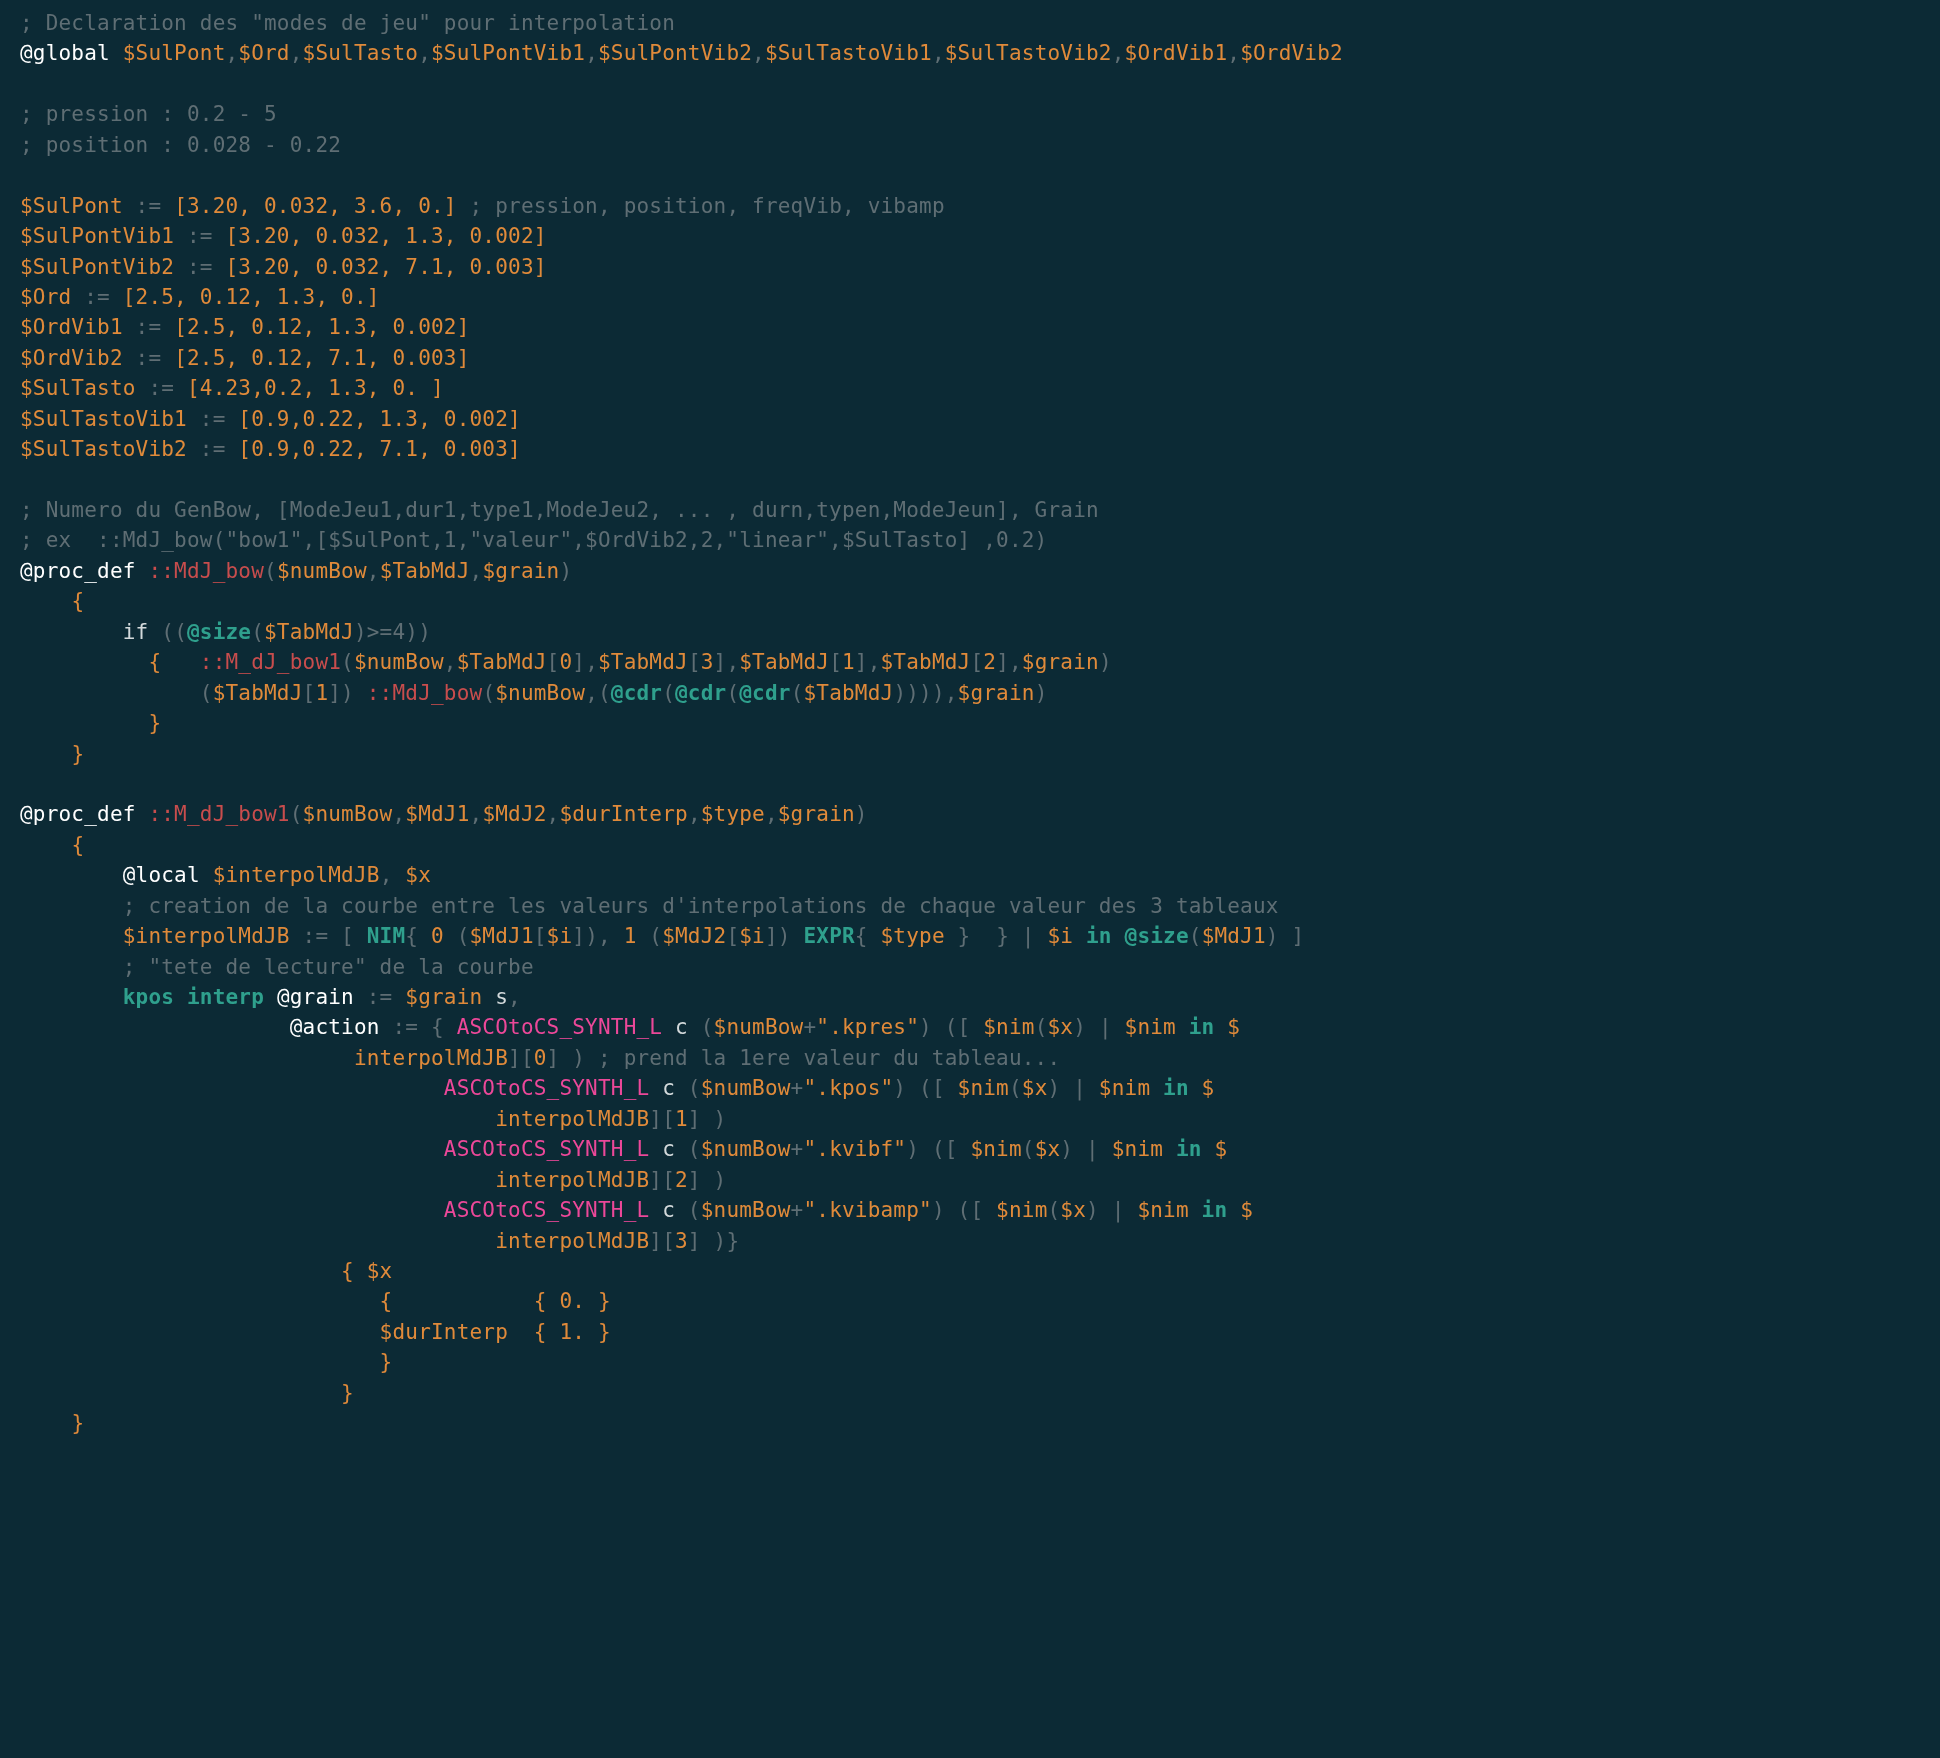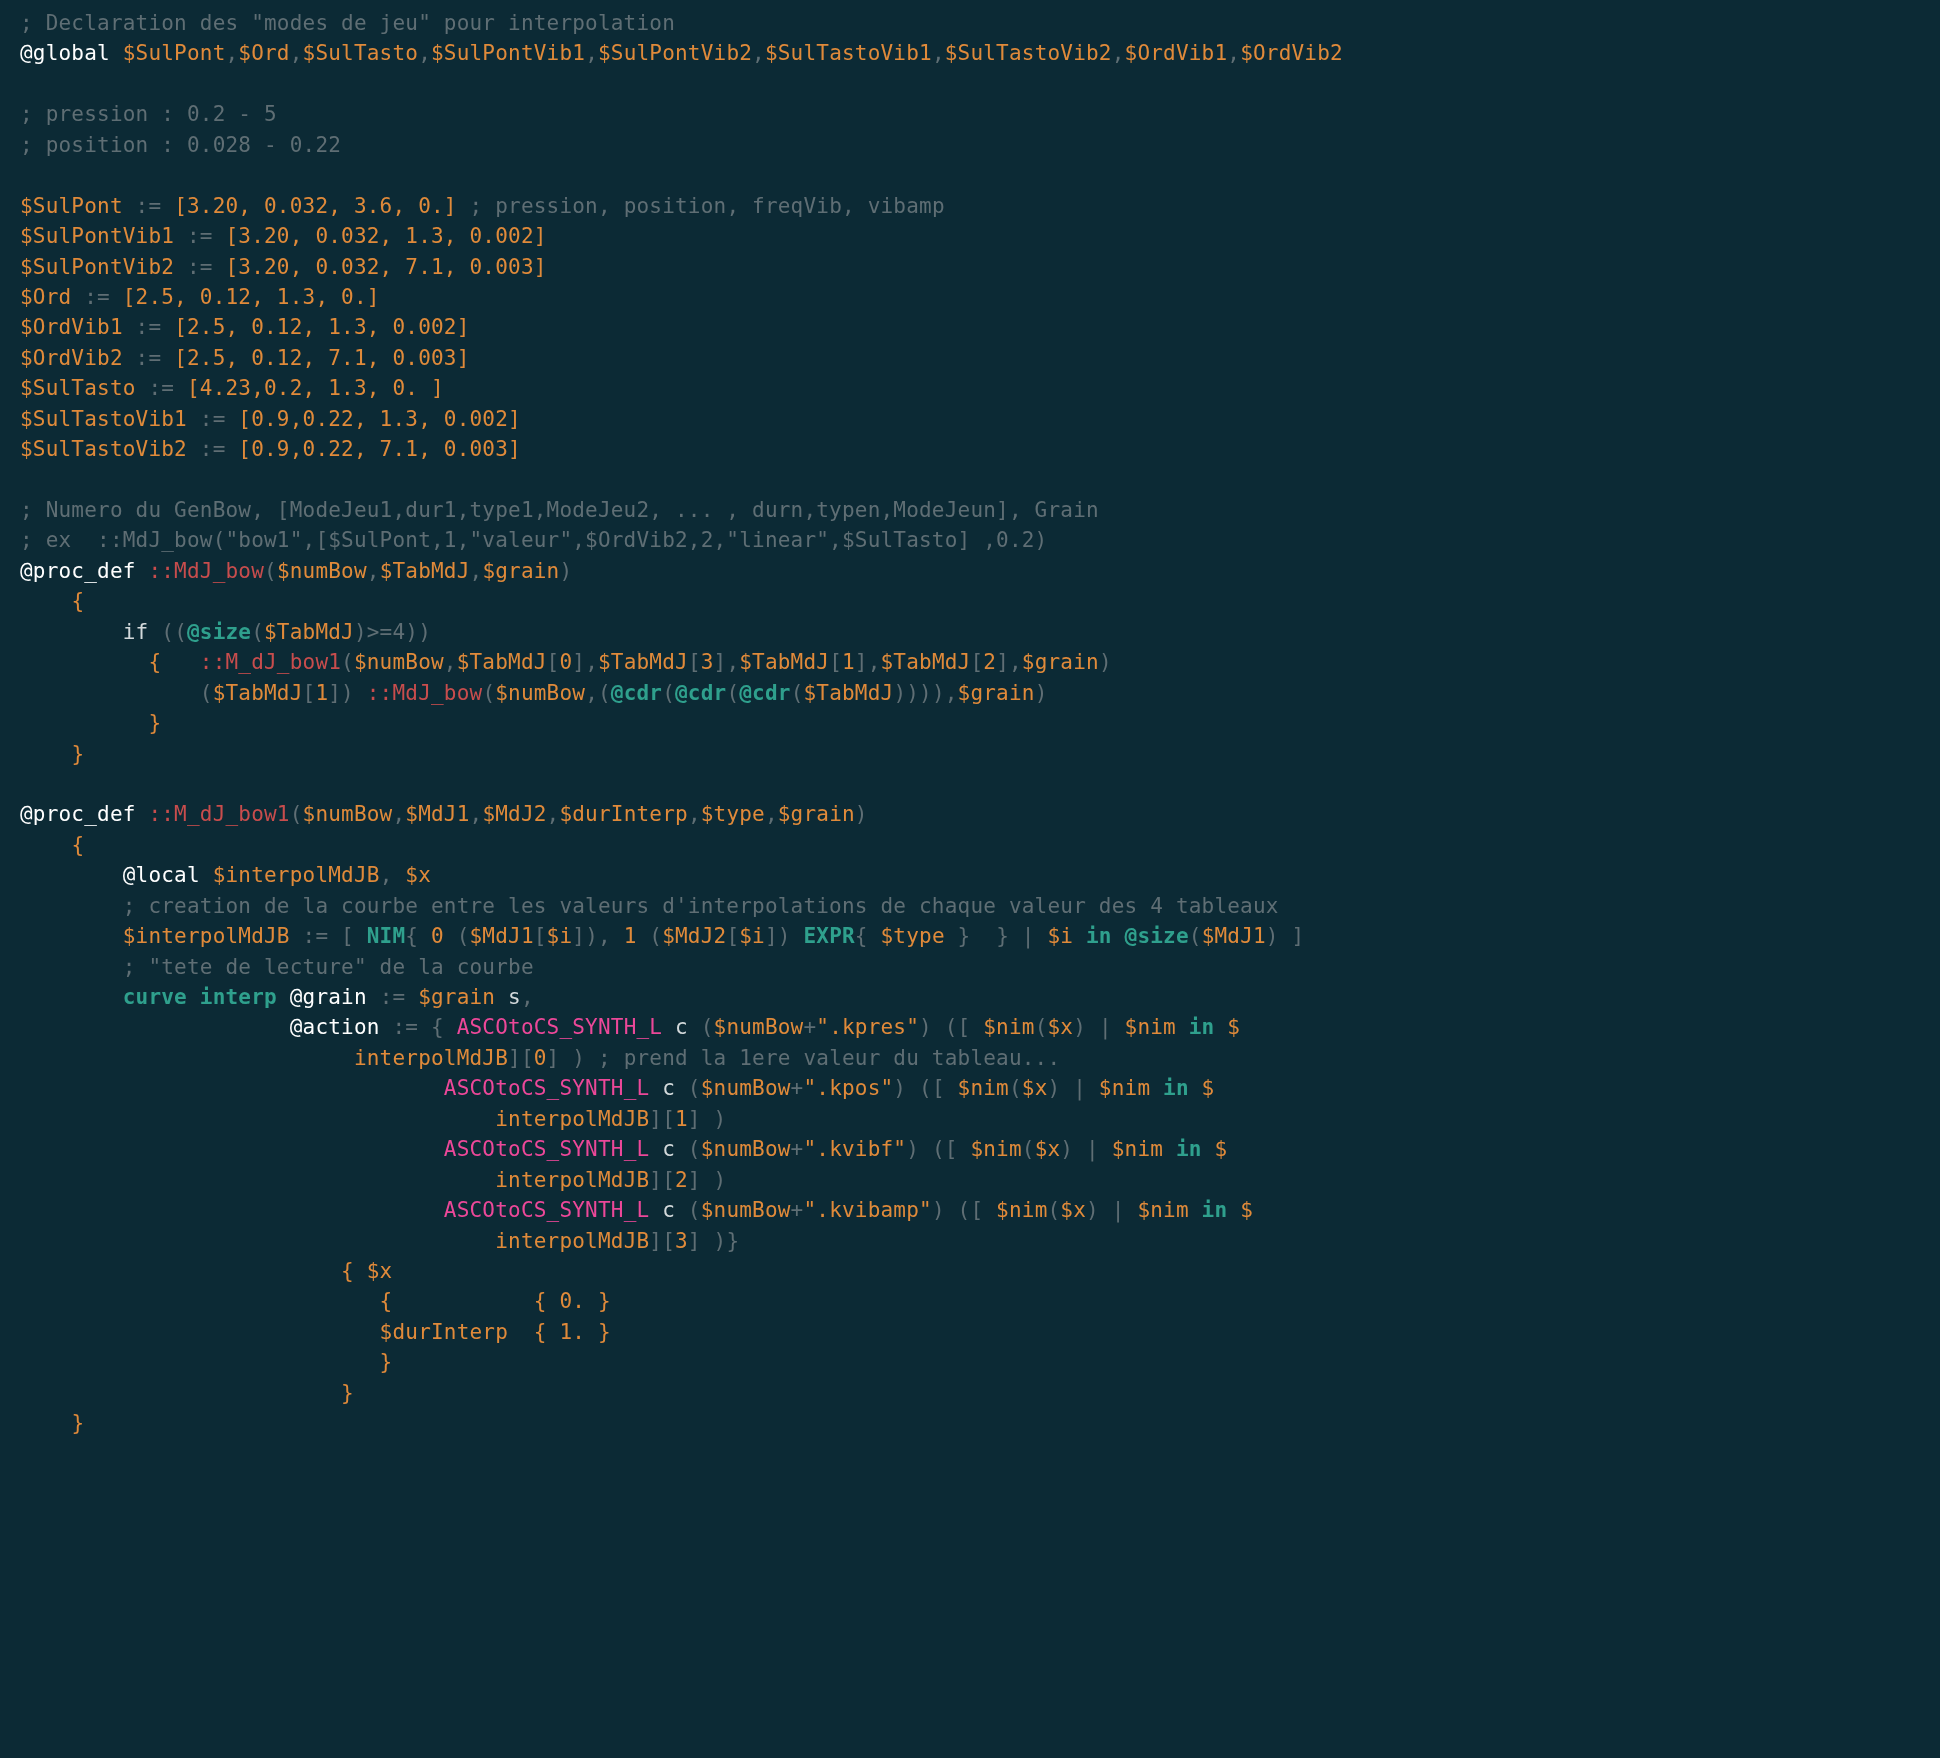--- a/index.html
+++ b/index.html
@@ -52,24 +52,24 @@
     <span class="var">{</span>
         <span class="wh">if</span> <span class="cm">(</span><span class="cm">(</span><span class="id">@size</span><span class="cm">(</span><span class="var">$TabMdJ</span><span class="cm">)</span><span class="cm">&gt;=4</span><span class="cm">)</span><span class="cm">)</span>
           <span class="var">{</span>   <span class="op">::M_dJ_bow1</span><span class="cm">(</span><span class="var">$numBow</span><span class="cm">,</span><span class="var">$TabMdJ</span><span class="cm">[</span><span class="num">0</span><span class="cm">]</span><span class="cm">,</span><span class="var">$TabMdJ</span><span class="cm">[</span><span class="num">3</span><span class="cm">]</span><span class="cm">,</span><span class="var">$TabMdJ</span><span class="cm">[</span><span class="num">1</span><span class="cm">]</span><span class="cm">,</span><span class="var">$TabMdJ</span><span class="cm">[</span><span class="num">2</span><span class="cm">]</span><span class="cm">,</span><span class="var">$grain</span><span class="cm">)</span>
               <span class="cm">(</span><span class="var">$TabMdJ</span><span class="cm">[</span><span class="num">1</span><span class="cm">]</span><span class="cm">)</span> <span class="op">::MdJ_bow</span><span class="cm">(</span><span class="var">$numBow</span><span class="cm">,</span><span class="cm">(</span><span class="id">@cdr</span><span class="cm">(</span><span class="id">@cdr</span><span class="cm">(</span><span class="id">@cdr</span><span class="cm">(</span><span class="var">$TabMdJ</span><span class="cm">)</span><span class="cm">)</span><span class="cm">)</span><span class="cm">)</span><span class="cm">,</span><span class="var">$grain</span><span class="cm">)</span>
           <span class="var">}</span>
     <span class="var">}</span>
 
 <span class="kw">@proc_def</span> <span class="op">::M_dJ_bow1</span><span class="cm">(</span><span class="var">$numBow</span><span class="cm">,</span><span class="var">$MdJ1</span><span class="cm">,</span><span class="var">$MdJ2</span><span class="cm">,</span><span class="var">$durInterp</span><span class="cm">,</span><span class="var">$type</span><span class="cm">,</span><span class="var">$grain</span><span class="cm">)</span>
     <span class="var">{</span>
         <span class="kw">@local</span> <span class="var">$interpolMdJB</span><span class="cm">,</span> <span class="var">$x</span>
-        <span class="cm">; creation de la courbe entre les valeurs d'interpolations de chaque valeur des 4 tableaux</span>
+        <span class="cm">; creation de la courbe entre les valeurs d'interpolations de chaque valeur des 3 tableaux</span>
         <span class="var">$interpolMdJB</span> <span class="cm">:=</span> <span class="cm">[</span> <span class="id">NIM</span><span class="cm">{</span> <span class="num">0</span> <span class="cm">(</span><span class="var">$MdJ1</span><span class="cm">[</span><span class="var">$i</span><span class="cm">]</span><span class="cm">)</span><span class="cm">,</span> <span class="num">1</span> <span class="cm">(</span><span class="var">$MdJ2</span><span class="cm">[</span><span class="var">$i</span><span class="cm">]</span><span class="cm">)</span> <span class="id">EXPR</span><span class="cm">{</span> <span class="var">$type</span> <span class="cm">}</span>  <span class="cm">}</span> <span class="cm">|</span> <span class="var">$i</span> <span class="id">in</span> <span class="id">@size</span><span class="cm">(</span><span class="var">$MdJ1</span><span class="cm">)</span> <span class="cm">]</span>
         <span class="cm">; "tete de lecture" de la courbe</span>
-        <span class="id">curve</span> <span class="id">interp</span> <span class="kw">@grain</span> <span class="cm">:=</span> <span class="var">$grain</span> <span class="wh">s</span><span class="cm">,</span>
+        <span class="id">kpos</span> <span class="id">interp</span> <span class="kw">@grain</span> <span class="cm">:=</span> <span class="var">$grain</span> <span class="wh">s</span><span class="cm">,</span>
                      <span class="kw">@action</span> <span class="cm">:=</span> <span class="cm">{</span> <span class="fn">ASCOtoCS_SYNTH_L</span> <span class="wh">c</span> <span class="cm">(</span><span class="var">$numBow</span><span class="cm">+</span><span class="str">".kpres"</span><span class="cm">)</span> <span class="cm">(</span><span class="cm">[</span> <span class="var">$nim</span><span class="cm">(</span><span class="var">$x</span><span class="cm">)</span> <span class="cm">|</span> <span class="var">$nim</span> <span class="id">in</span> <span class="var">$</span>
                           <span class="var">interpolMdJB</span><span class="cm">]</span><span class="cm">[</span><span class="num">0</span><span class="cm">]</span> <span class="cm">)</span><span class="cm"> ; prend la 1ere valeur du tableau...</span>
                                  <span class="fn">ASCOtoCS_SYNTH_L</span> <span class="wh">c</span> <span class="cm">(</span><span class="var">$numBow</span><span class="cm">+</span><span class="str">".kpos"</span><span class="cm">)</span> <span class="cm">(</span><span class="cm">[</span> <span class="var">$nim</span><span class="cm">(</span><span class="var">$x</span><span class="cm">)</span> <span class="cm">|</span> <span class="var">$nim</span> <span class="id">in</span> <span class="var">$</span>
                                      <span class="var">interpolMdJB</span><span class="cm">]</span><span class="cm">[</span><span class="num">1</span><span class="cm">]</span> <span class="cm">)</span>
                                  <span class="fn">ASCOtoCS_SYNTH_L</span> <span class="wh">c</span> <span class="cm">(</span><span class="var">$numBow</span><span class="cm">+</span><span class="str">".kvibf"</span><span class="cm">)</span> <span class="cm">(</span><span class="cm">[</span> <span class="var">$nim</span><span class="cm">(</span><span class="var">$x</span><span class="cm">)</span> <span class="cm">|</span> <span class="var">$nim</span> <span class="id">in</span> <span class="var">$</span>
                                      <span class="var">interpolMdJB</span><span class="cm">]</span><span class="cm">[</span><span class="num">2</span><span class="cm">]</span> <span class="cm">)</span>
                                  <span class="fn">ASCOtoCS_SYNTH_L</span> <span class="wh">c</span> <span class="cm">(</span><span class="var">$numBow</span><span class="cm">+</span><span class="str">".kvibamp"</span><span class="cm">)</span> <span class="cm">(</span><span class="cm">[</span> <span class="var">$nim</span><span class="cm">(</span><span class="var">$x</span><span class="cm">)</span> <span class="cm">|</span> <span class="var">$nim</span> <span class="id">in</span> <span class="var">$</span>
                                      <span class="var">interpolMdJB</span><span class="cm">]</span><span class="cm">[</span><span class="num">3</span><span class="cm">]</span> <span class="cm">)</span><span class="cm">}</span>
                          <span class="var">{</span> <span class="var">$x</span>
                             <span class="var">{</span>           <span class="var">{</span> <span class="num">0.</span> <span class="var">}</span>

